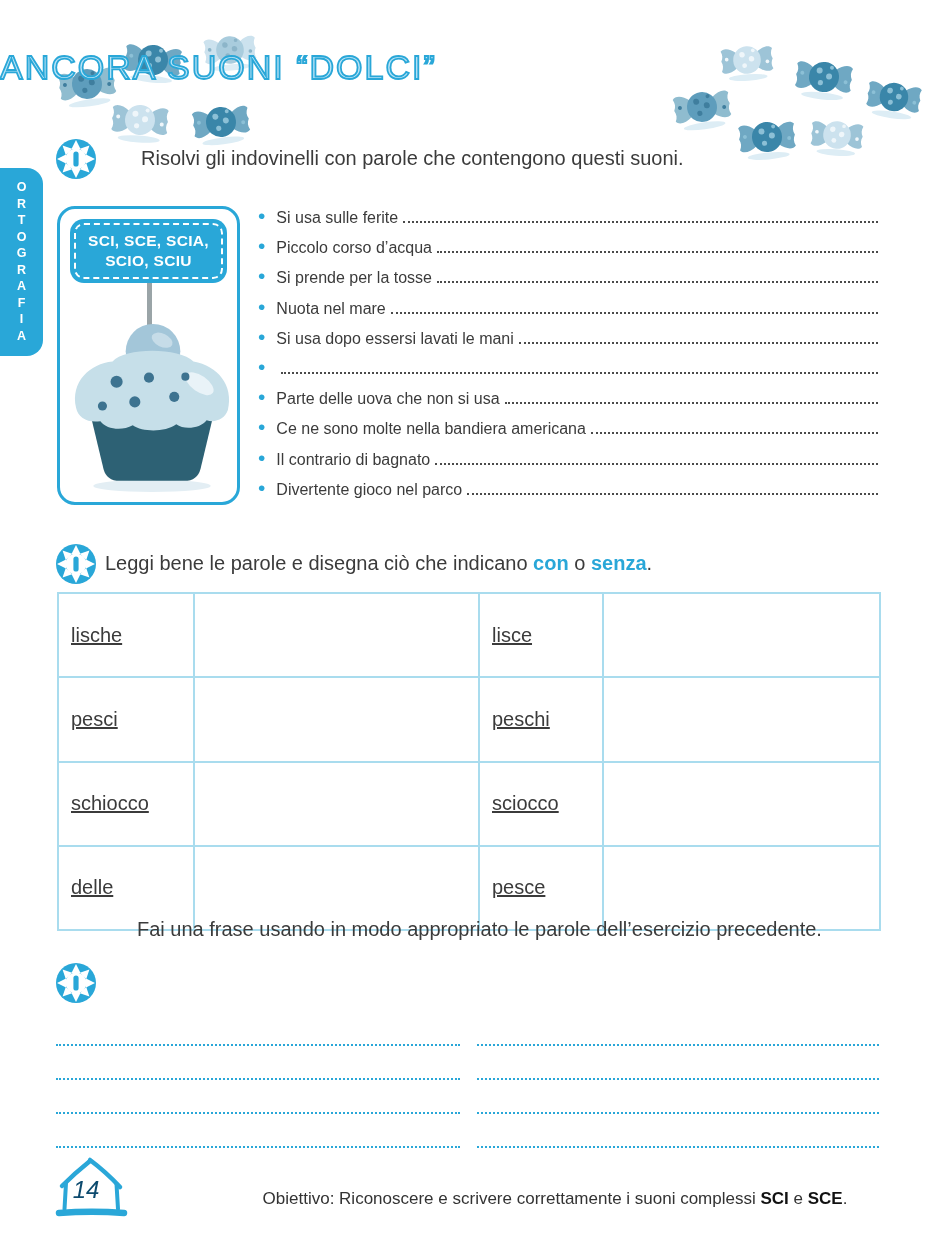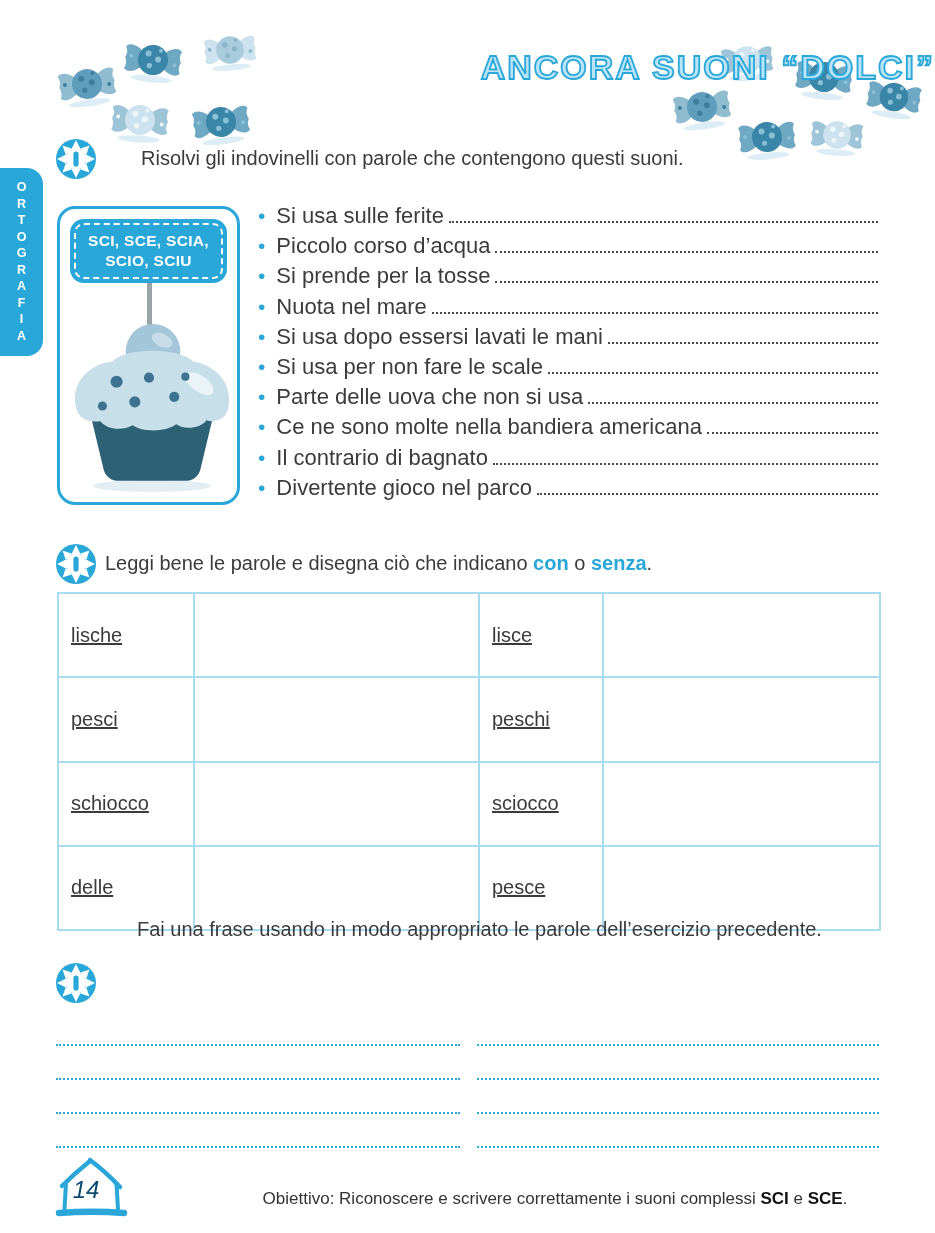--- a/index.html
+++ b/index.html
@@ -11,22 +11,22 @@
     --teal:#2d6174;
     --frost:#c6dfe9;
   }
   *{margin:0;padding:0;box-sizing:border-box;}
   html,body{background:#fff;}
   body{font-family:"Liberation Sans",sans-serif;color:var(--ink);}
   .page{position:relative;width:935px;height:1233px;background:#fff;overflow:hidden;}
 
   
   .title{
-    position:absolute;top:48px;left:0;width:100%;text-align:right;
-    font-size:34px;font-weight:700;letter-spacing:2px;
+    position:absolute;top:48px;left:0;width:100%;text-align:left;
+    font-size:34px;font-weight:400;letter-spacing:2px;
     color:var(--title-fill);
     -webkit-text-stroke:1.8px var(--blue);
   }
 
   
   .side-tab{
     position:absolute;left:0;top:168px;width:43px;height:188px;
     background:var(--blue);border-radius:0 16px 16px 0;
     display:flex;align-items:center;justify-content:center;
   }
@@ -54,21 +54,21 @@
     display:flex;flex-direction:column;align-items:center;justify-content:center;
     color:#fff;font-weight:bold;font-size:15.5px;line-height:1.3;letter-spacing:.3px;
   }
   .stick{position:absolute;left:87px;top:72px;width:5px;height:120px;background:#9aa4a7;z-index:1;}
   .cupcake{position:absolute;left:6px;top:112px;width:172px;height:174px;z-index:2;}
 
   
   .riddles{position:absolute;left:258px;top:201px;right:57px;}
   .riddle{display:flex;align-items:baseline;height:30.2px;}
   .riddle .bullet{color:var(--blue);font-size:21px;margin-right:11px;line-height:30px;}
-  .riddle .rtext{font-size:22px;white-space:nowrap;}
+  .riddle .rtext{font-size:16px;white-space:nowrap;}
   .riddle .leader{flex:1;border-bottom:2px dotted #4a4a4a;margin:0 0 4px 5px;min-width:30px;}
 
   
   table.words{
     position:absolute;left:57px;top:592px;width:822px;height:339px;
     border-collapse:collapse;table-layout:fixed;text-decoration:underline;
   }
   table.words td{border:2px solid var(--tbl-border);}
   table.words td.w{font-size:20px;padding-left:12px;vertical-align:middle;}
 
@@ -219,21 +219,20 @@
         <span class="rtext">Nuota nel mare</span>
         <span class="leader"></span>
       </div>
     <div class="riddle">
         <span class="bullet">•</span>
         <span class="rtext">Si usa dopo essersi lavati le mani</span>
         <span class="leader"></span>
       </div>
     <div class="riddle">
         <span class="bullet">•</span>
-        <span class="rtext">Si usa per non fare le scale</span>
         <span class="leader"></span>
       </div>
     <div class="riddle">
         <span class="bullet">•</span>
         <span class="rtext">Parte delle uova che non si usa</span>
         <span class="leader"></span>
       </div>
     <div class="riddle">
         <span class="bullet">•</span>
         <span class="rtext">Ce ne sono molte nella bandiera americana</span>

